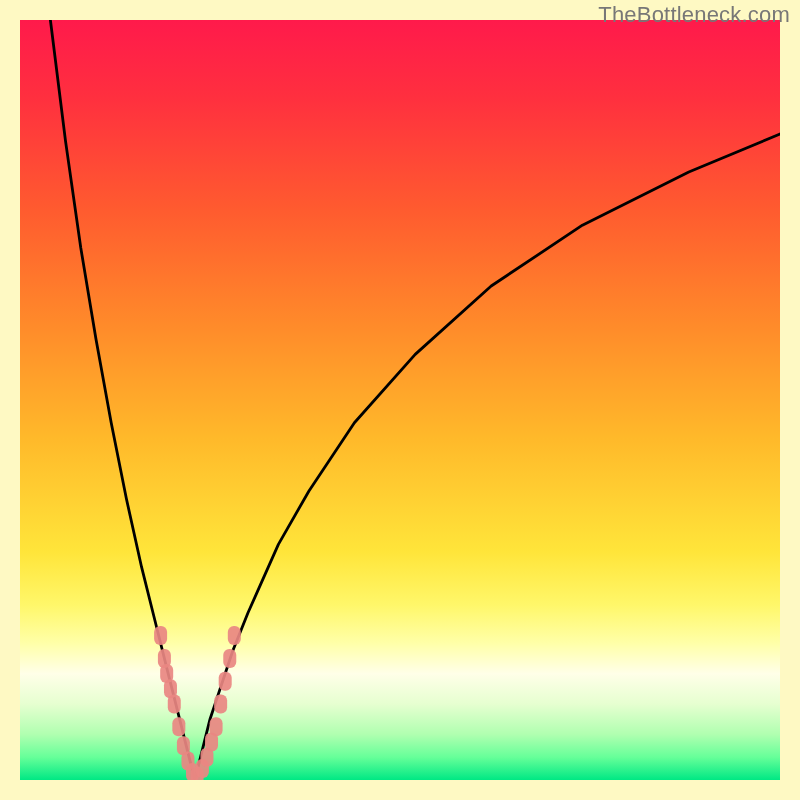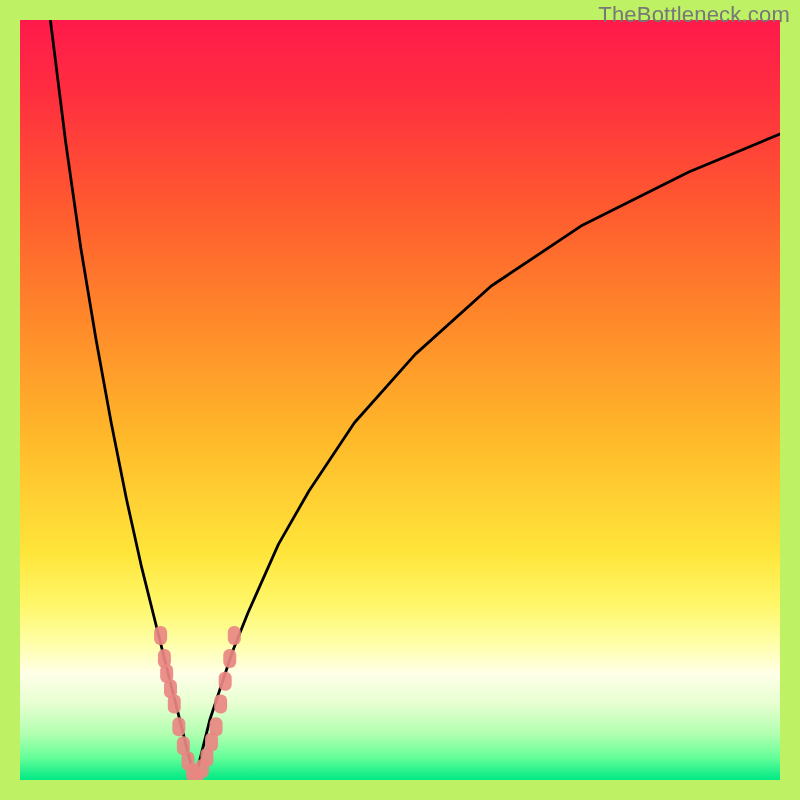--- a/index.html
+++ b/index.html
@@ -8,21 +8,21 @@
     width: 800px;
     height: 800px;
     overflow: hidden;
     background: #000;
     font-family: Arial, Helvetica, sans-serif;
   }
   .frame {
     position: absolute;
     top: 0; left: 0;
     width: 800px; height: 800px;
-    background: #bef264;
+    background: #fef9c3;
   }
   .plot-area {
     position: absolute;
     top: 20px;
     left: 20px;
     width: 760px;
     height: 760px;
     overflow: hidden;
   }
   .plot-svg {

